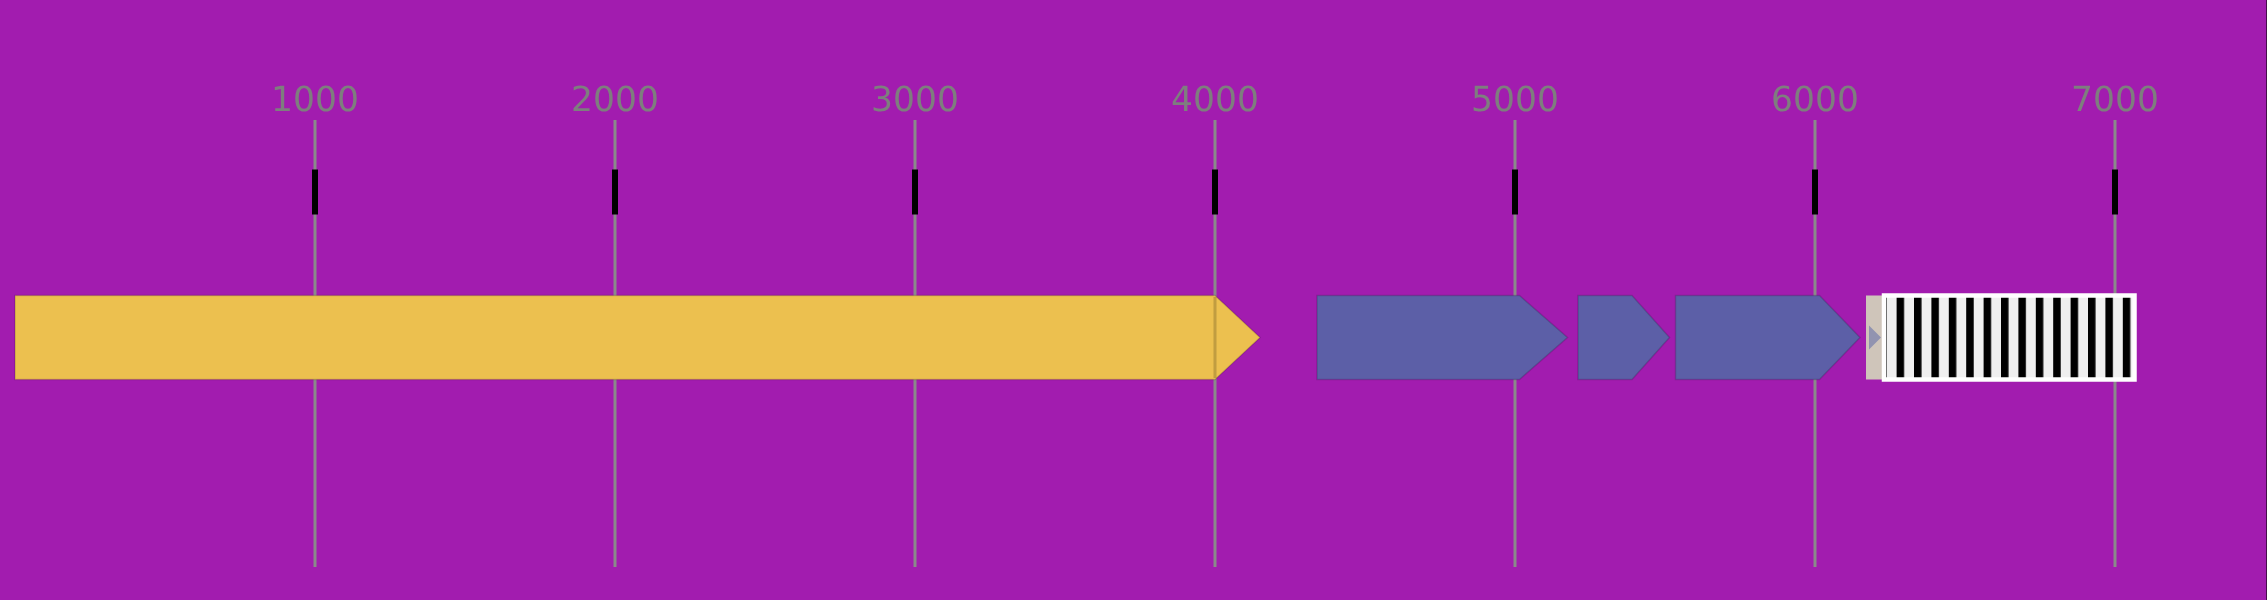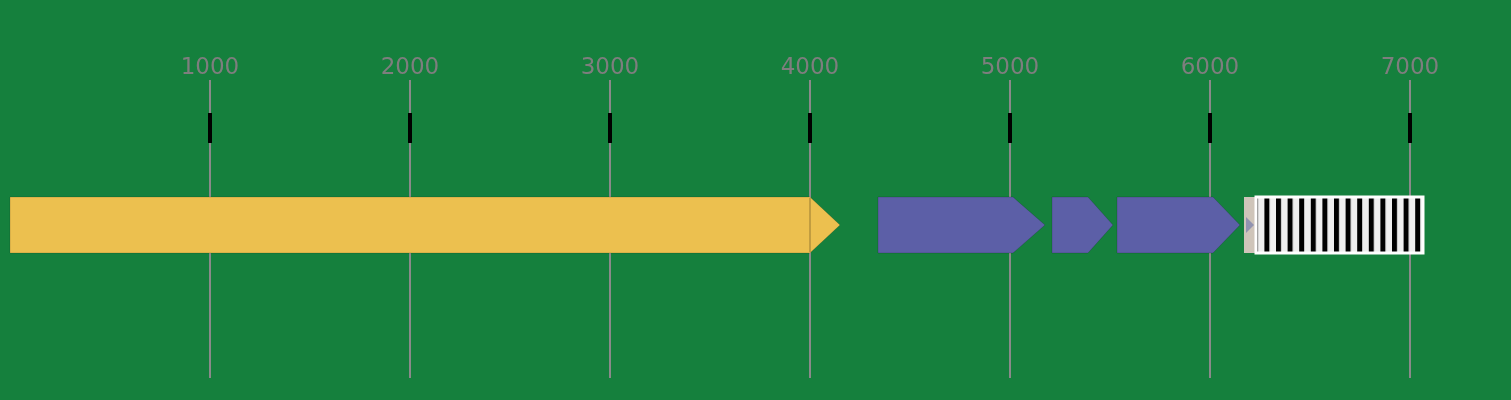--- a/index.html
+++ b/index.html
@@ -8,21 +8,21 @@
     background: #000000;
     width: 1511px;
     height: 400px;
     overflow: hidden;
     font-family: "DejaVu Sans", sans-serif;
   }
   .figure {
     position: relative;
     width: 1511px;
     height: 400px;
-    background: #15803d;
+    background: #a21caf;
   }
   svg { display: block; }
   text.tick-label {
     font-family: "DejaVu Sans", sans-serif;
     font-size: 23px;
   }
 </style>
 </head>
 <body>
 

